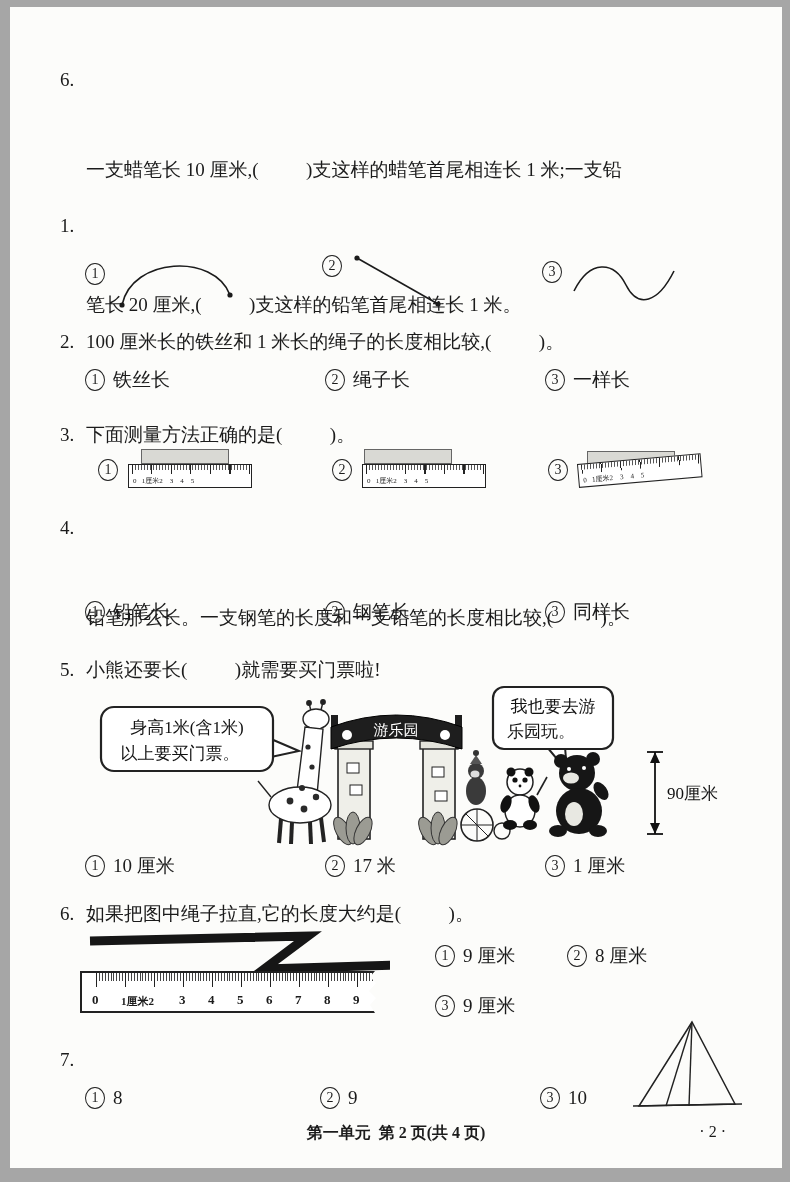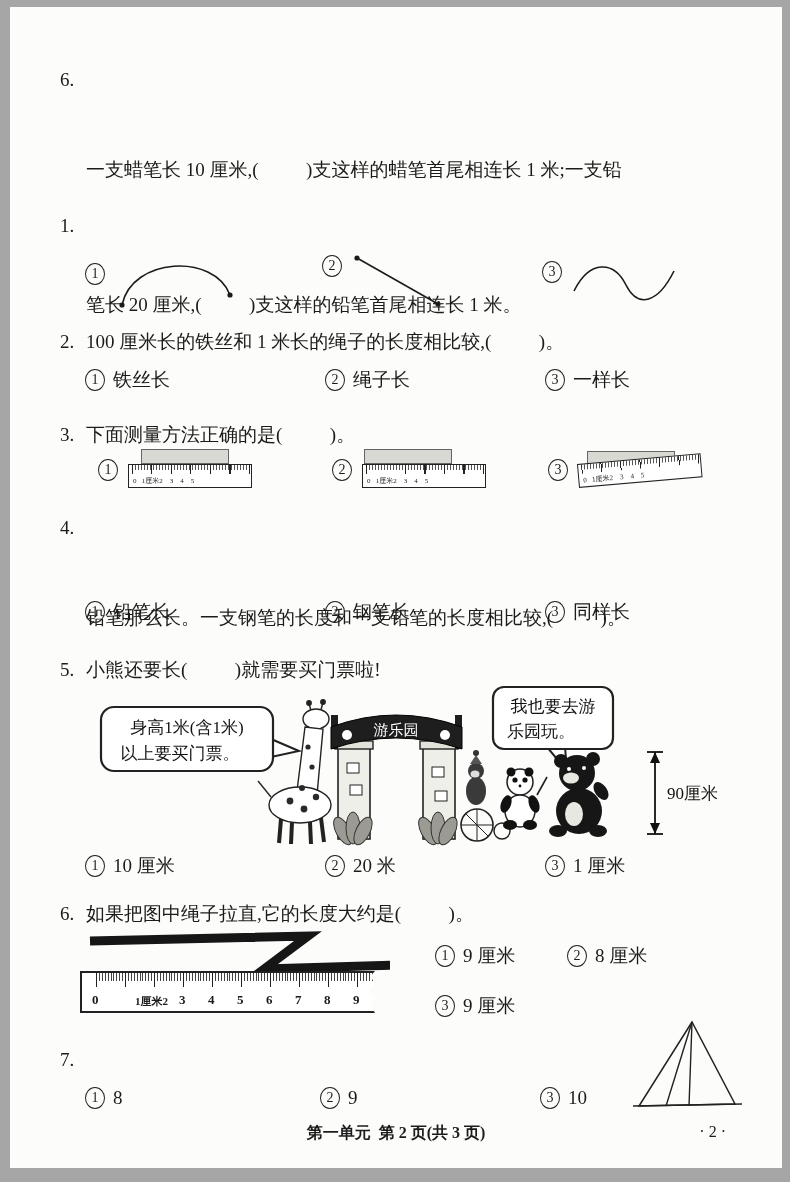--- a/index.html
+++ b/index.html
@@ -260,37 +260,37 @@
       <text x="572" y="114" font-size="17" fill="#111" stroke="none">90厘米</text>
     </g>
   </svg>
 
   <div class="opt" style="left:75px;top:846px;">
     <span class="circ">1</span>
     <span>10 厘米</span>
   </div>
   <div class="opt" style="left:315px;top:846px;">
     <span class="circ">2</span>
-    <span>20 米</span>
+    <span>17 米</span>
   </div>
   <div class="opt" style="left:535px;top:846px;">
     <span class="circ">3</span>
     <span>1 厘米</span>
   </div>
 
   <div class="q" style="left:50px;top:884px;">
     <span class="qnum">6.</span>
     <span>如果把图中绳子拉直,它的长度大约是(          )。</span>
   </div>
   <svg class="abs" style="left:70px;top:920px;" width="310" height="50">
     <polyline points="10,14 228,9 184,42 352,37" fill="none" stroke="#161616" stroke-width="9" stroke-linejoin="miter" stroke-linecap="butt"></polyline>
   </svg>
   <div class="bigruler" style="left:70px;top:964px;">
     <span class="rn" style="left:10px;">0</span>
-    <span class="rn cm" style="left:39px;margin-left:14px;">1厘米2</span>
+    <span class="rn cm" style="left:39px;">1厘米2</span>
     <span class="rn" style="left:97px;">3</span>
     <span class="rn" style="left:126px;">4</span>
     <span class="rn" style="left:155px;">5</span>
     <span class="rn" style="left:184px;">6</span>
     <span class="rn" style="left:213px;">7</span>
     <span class="rn" style="left:242px;">8</span>
     <span class="rn" style="left:271px;">9</span>
   </div>
   <div class="opt" style="left:425px;top:936px;">
     <span class="circ">1</span>
@@ -320,16 +320,16 @@
     <span class="circ">3</span>
     <span>10</span>
   </div>
   <svg class="abs" style="left:620px;top:1008px;" width="116" height="100">
     <line x1="3" y1="91" x2="112" y2="89" stroke="#222" stroke-width="1.5"></line>
     <polygon points="62,7 9,91 105,89" fill="none" stroke="#222" stroke-width="1.5"></polygon>
     <line x1="62" y1="7" x2="36" y2="91" stroke="#222" stroke-width="1.4"></line>
     <line x1="62" y1="7" x2="59" y2="91" stroke="#222" stroke-width="1.4"></line>
   </svg>
 
-  <div class="footer-center">第一单元  第 2 页(共 3 页)</div>
+  <div class="footer-center">第一单元  第 2 页(共 4 页)</div>
   <div class="footer-right">· 2 ·</div>
 
 </div>
 
 </body></html>

